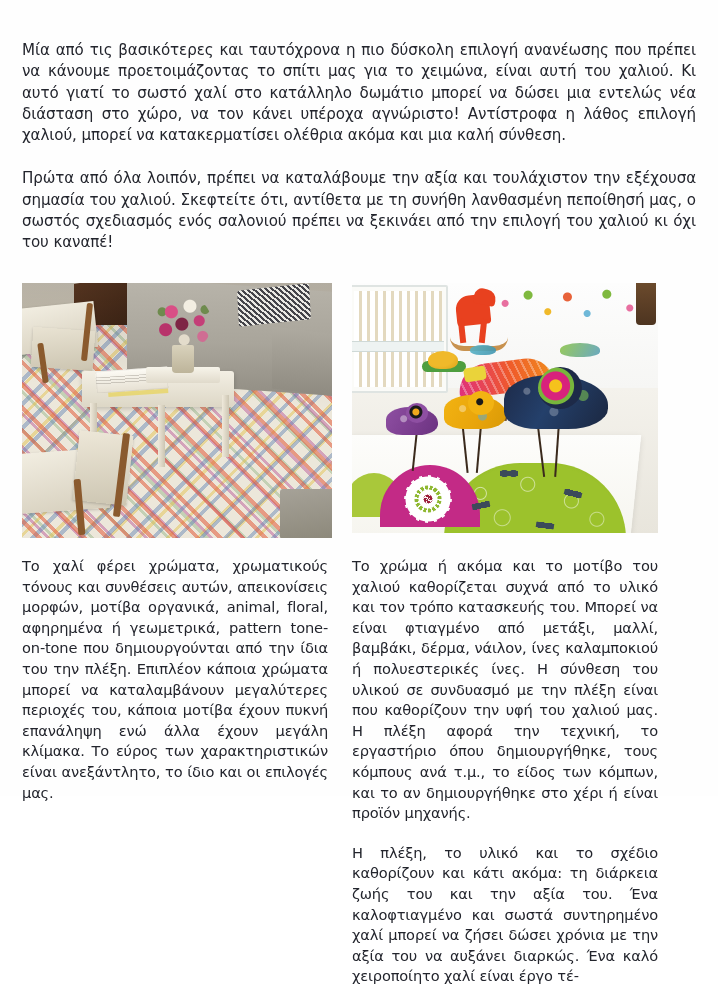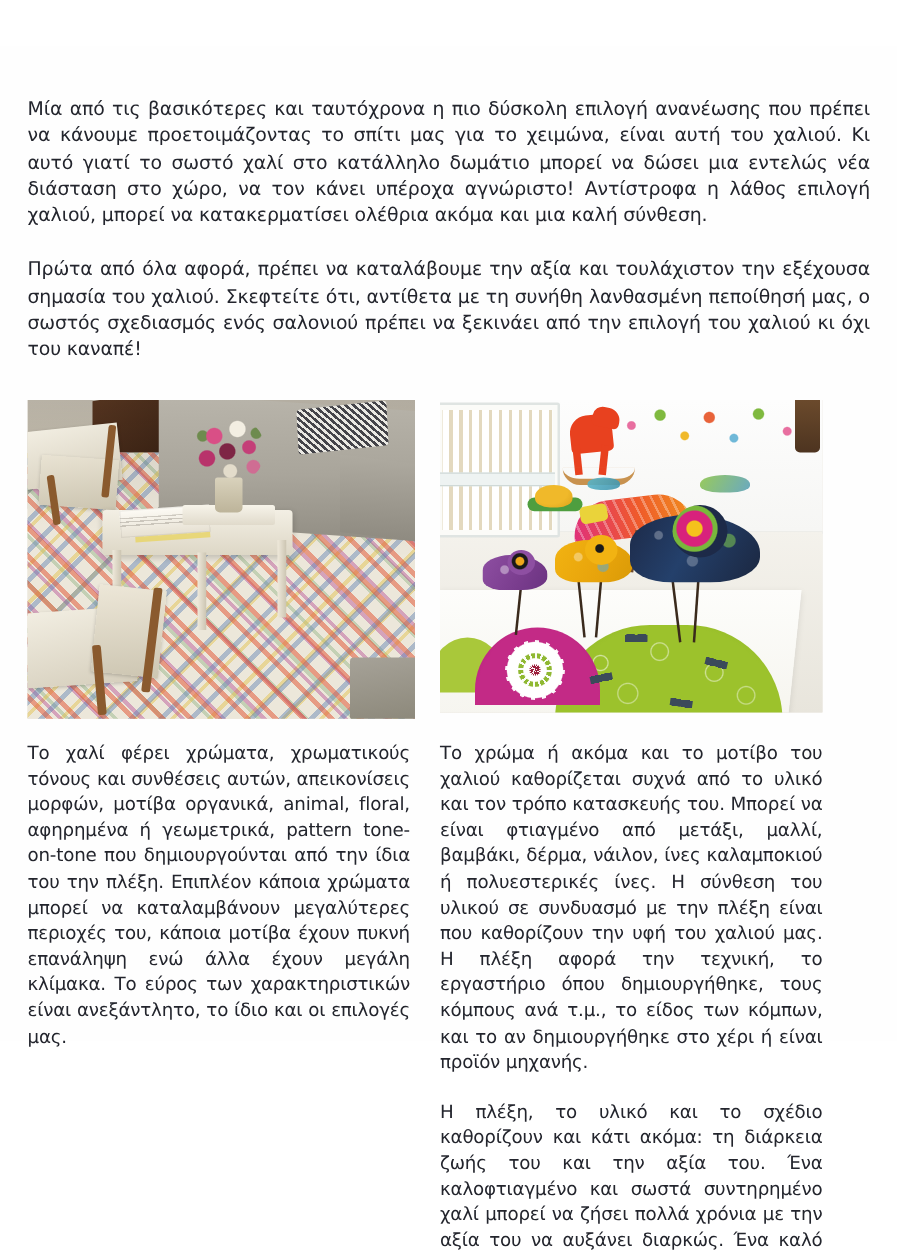--- a/index.html
+++ b/index.html
@@ -12,21 +12,20 @@
     height: 1000px;
     overflow: hidden;
     font-family: "DejaVu Sans", sans-serif;
     color: #24262e;
   }
   .page {
     position: relative;
     width: 718px;
     height: 796px;
     background: #fefefe;
-    margin-top: 37px;
   }
 
   
   .intro {
     position: absolute;
     left: 22px;
     top: 40px;
     width: 674px;
   }
   .intro p {
@@ -418,21 +417,21 @@
   }
   .col p:last-child { margin-bottom: 0; }
 </style>
 </head>
 <body>
 
 <div class="page">
 
   <div class="intro">
     <p>Μία από τις βασικότερες και ταυτόχρονα η πιο δύσκολη επιλογή ανανέωσης που πρέπει να κάνουμε προετοιμάζοντας το σπίτι μας για το χειμώνα, είναι αυτή του χαλιού. Κι αυτό γιατί το σωστό χαλί στο κατάλληλο δωμάτιο μπορεί να δώσει μια εντελώς νέα διάσταση στο χώρο, να τον κάνει υπέροχα αγνώριστο! Αντίστροφα η λάθος επιλογή χαλιού, μπορεί να κατακερματίσει ολέθρια ακόμα και μια καλή σύνθεση.</p>
-    <p>Πρώτα από όλα αφορά, πρέπει να καταλάβουμε την αξία και τουλάχιστον την εξέχουσα σημασία του χαλιού. Σκεφτείτε ότι, αντίθετα με τη συνήθη λανθασμένη πεποίθησή μας, ο σωστός σχεδιασμός ενός σαλονιού πρέπει να ξεκινάει από την επιλογή του χαλιού κι όχι του καναπέ!</p>
+    <p>Πρώτα από όλα λοιπόν, πρέπει να καταλάβουμε την αξία και τουλάχιστον την εξέχουσα σημασία του χαλιού. Σκεφτείτε ότι, αντίθετα με τη συνήθη λανθασμένη πεποίθησή μας, ο σωστός σχεδιασμός ενός σαλονιού πρέπει να ξεκινάει από την επιλογή του χαλιού κι όχι του καναπέ!</p>
   </div>
 
   <div class="photos">
 
     <div class="photo photo-left">
       <div class="ph-inner">
         <div class="lr-wall"></div>
         <div class="lr-darktable"></div>
         <div class="lr-rug"></div>
         <div class="lr-rug-shade"></div>
@@ -522,17 +521,17 @@
       </div>
     </div>
   </div>
 
   <div class="columns">
     <div class="col">
       <p>Το χαλί φέρει χρώματα, χρωματικούς τόνους και συνθέσεις αυτών, απεικονίσεις μορφών, μοτίβα οργανικά, animal, floral, αφηρημένα ή γεωμετρικά, pattern tone-on-tone που δημιουργούνται από την ίδια του την πλέξη. Επιπλέον κάποια χρώματα μπορεί να καταλαμβάνουν μεγαλύτερες περιοχές του, κάποια μοτίβα έχουν πυκνή επανάληψη ενώ άλλα έχουν μεγάλη κλίμακα. Το εύρος των χαρακτηριστικών είναι ανεξάντλητο, το ίδιο και οι επιλογές μας.</p>
     </div>
     <div class="col">
       <p>Το χρώμα ή ακόμα και το μοτίβο του χαλιού καθορίζεται συχνά από το υλικό και τον τρόπο κατασκευής του. Μπορεί να είναι φτιαγμένο από μετάξι, μαλλί, βαμβάκι, δέρμα, νάιλον, ίνες καλαμποκιού ή πολυεστερικές ίνες. Η σύνθεση του υλικού σε συνδυασμό με την πλέξη είναι που καθορίζουν την υφή του χαλιού μας. Η πλέξη αφορά την τεχνική, το εργαστήριο όπου δημιουργήθηκε, τους κόμπους ανά τ.μ., το είδος των κόμπων, και το αν δημιουργήθηκε στο χέρι ή είναι προϊόν μηχανής.</p>
-      <p>Η πλέξη, το υλικό και το σχέδιο καθορίζουν και κάτι ακόμα: τη διάρκεια ζωής του και την αξία του. Ένα καλοφτιαγμένο και σωστά συντηρημένο χαλί μπορεί να ζήσει πολλά χρόνια με την αξία του να αυξάνει διαρκώς. Ένα καλό χειροποίητο χαλί είναι έργο τέ-</p>
+      <p>Η πλέξη, το υλικό και το σχέδιο καθορίζουν και κάτι ακόμα: τη διάρκεια ζωής του και την αξία του. Ένα καλοφτιαγμένο και σωστά συντηρημένο χαλί μπορεί να ζήσει δώσει χρόνια με την αξία του να αυξάνει διαρκώς. Ένα καλό χειροποίητο χαλί είναι έργο τέ-</p>
     </div>
   </div>
 
 </div>
 
 </body></html>

